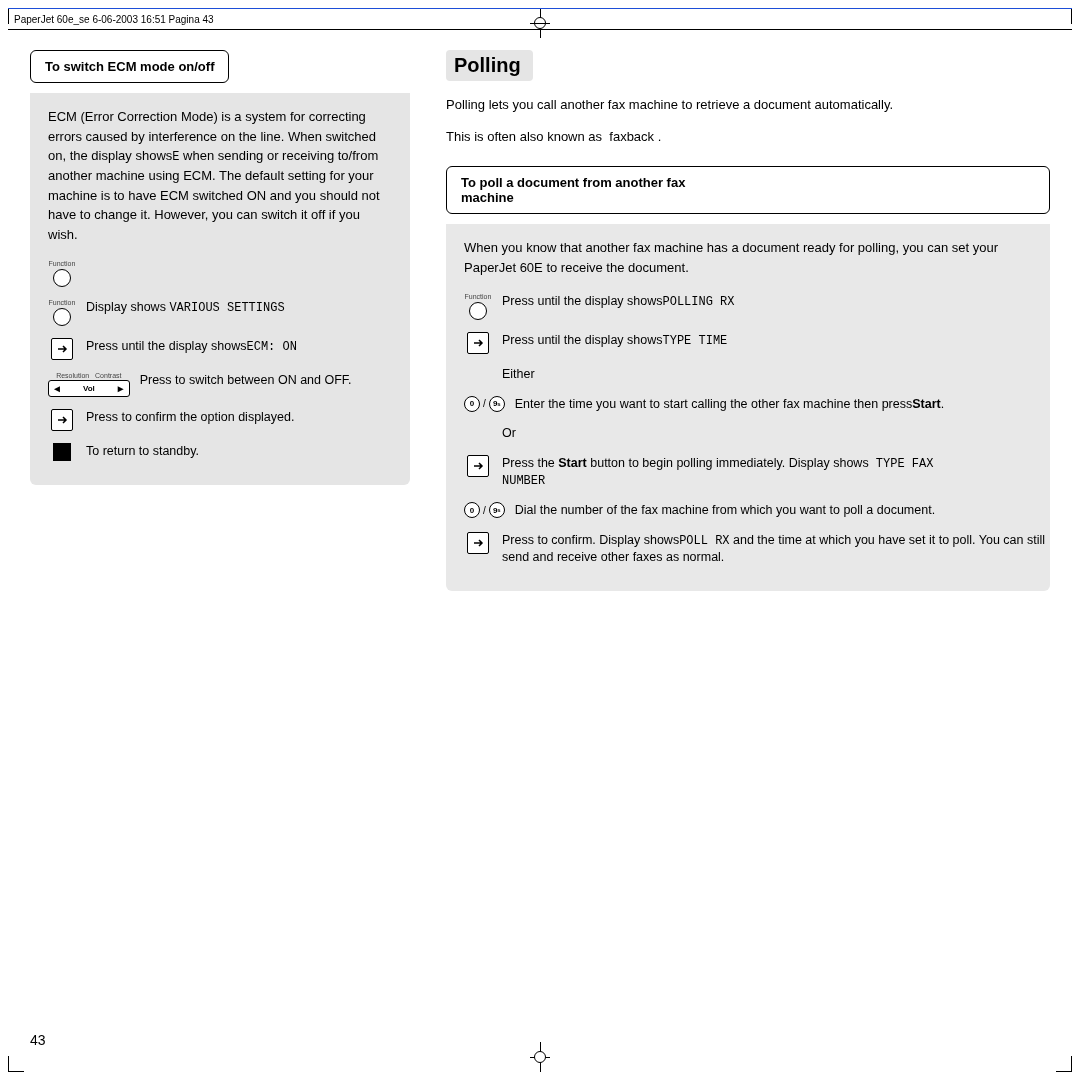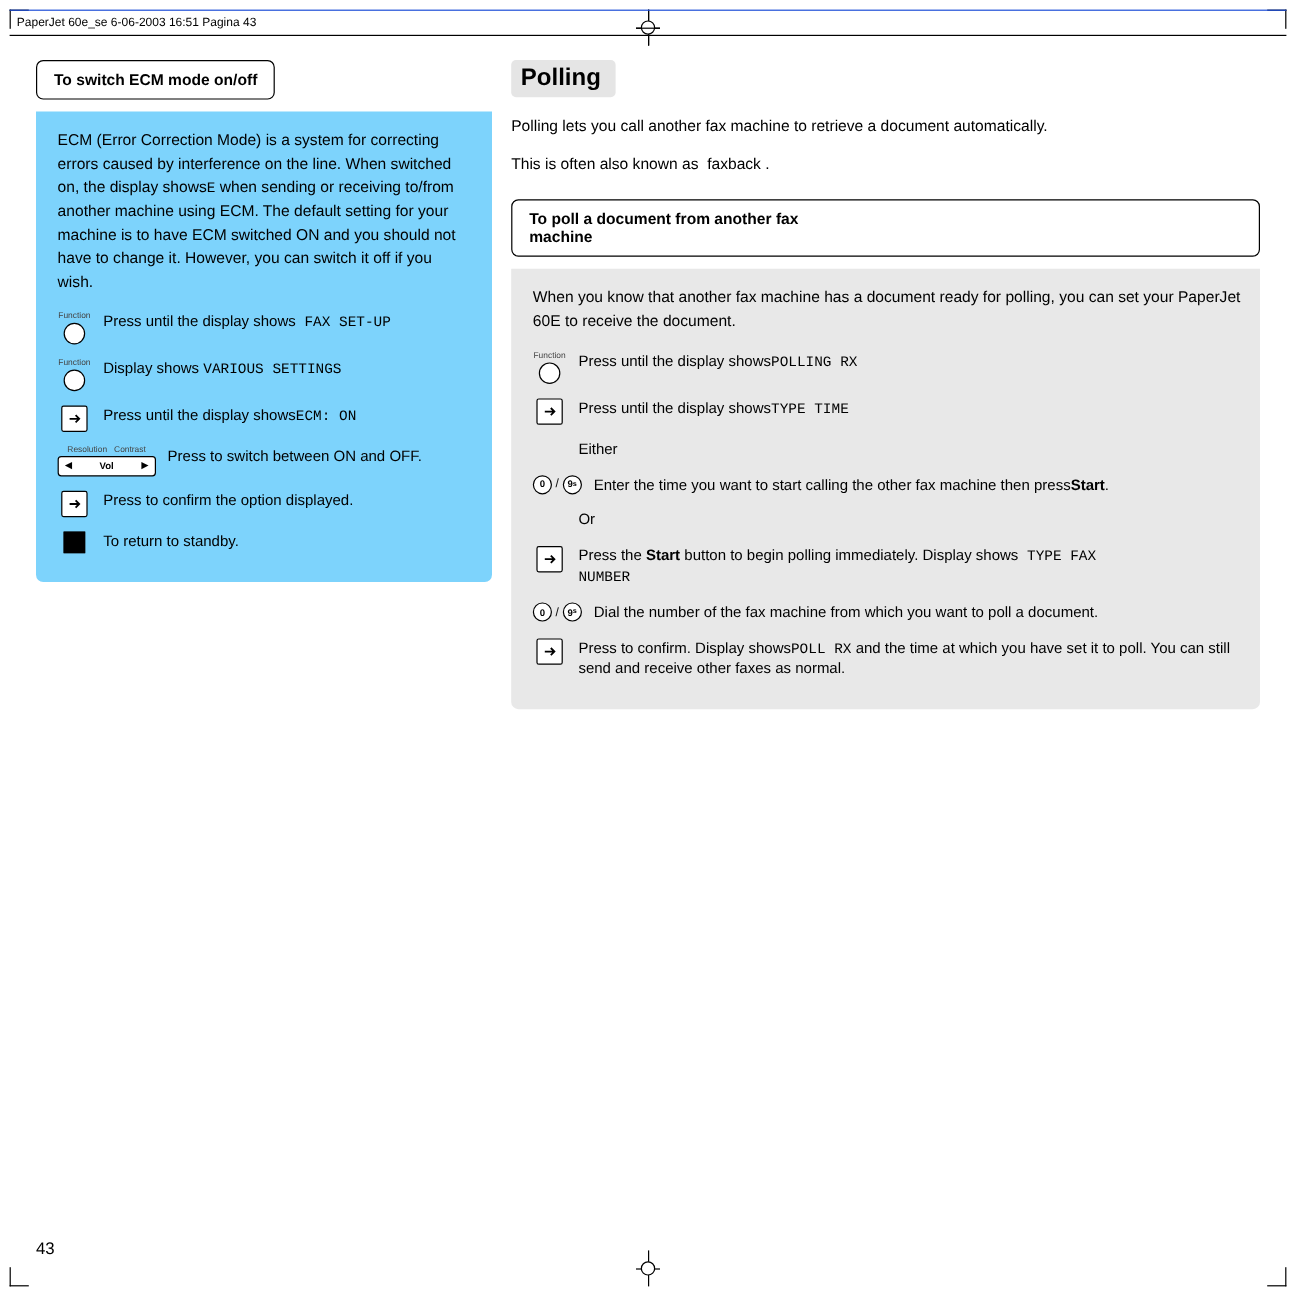--- a/index.html
+++ b/index.html
@@ -66,21 +66,21 @@
     }
 
     
     .main-content {
       position: absolute;
       top: 50px;
       left: 30px;
       right: 30px;
       bottom: 50px;
       display: flex;
-      gap: 16px;
+      gap: 36px;
     }
 
     
     .left-col {
       flex: 0 0 380px;
       position: relative;
     }
 
     
     .right-col {
@@ -97,21 +97,21 @@
       display: inline-block;
       background: #fff;
     }
     .section-box-title {
       font-weight: bold;
       font-size: 13px;
     }
 
     
     .instruction-area {
-      background: #7dd3fc;
+      background: #e5e5e5;
       border-radius: 0 0 6px 6px;
       padding: 14px 18px 14px 18px;
       margin-top: -2px;
     }
 
     
     .steps-list {
       list-style: none;
       padding: 0;
       margin: 0;
@@ -280,23 +280,20 @@
 
       <ul class="steps-list">
 
         <li class="step-item">
           <div class="step-icon">
             <div class="func-group">
               <span class="func-label">Function</span>
               <div class="icon-circle-small" style="border:1.5px solid #000;"></div>
             </div>
           </div>
-          <div class="step-text">
-            Press until the display shows<span class="mono"> FAX SET-UP</span>
-          </div>
         </li>
 
 
         <li class="step-item">
           <div class="step-icon">
             <div class="func-group">
               <span class="func-label">Function</span>
               <div class="icon-circle-small" style="border:1.5px solid #000;"></div>
             </div>
           </div>

